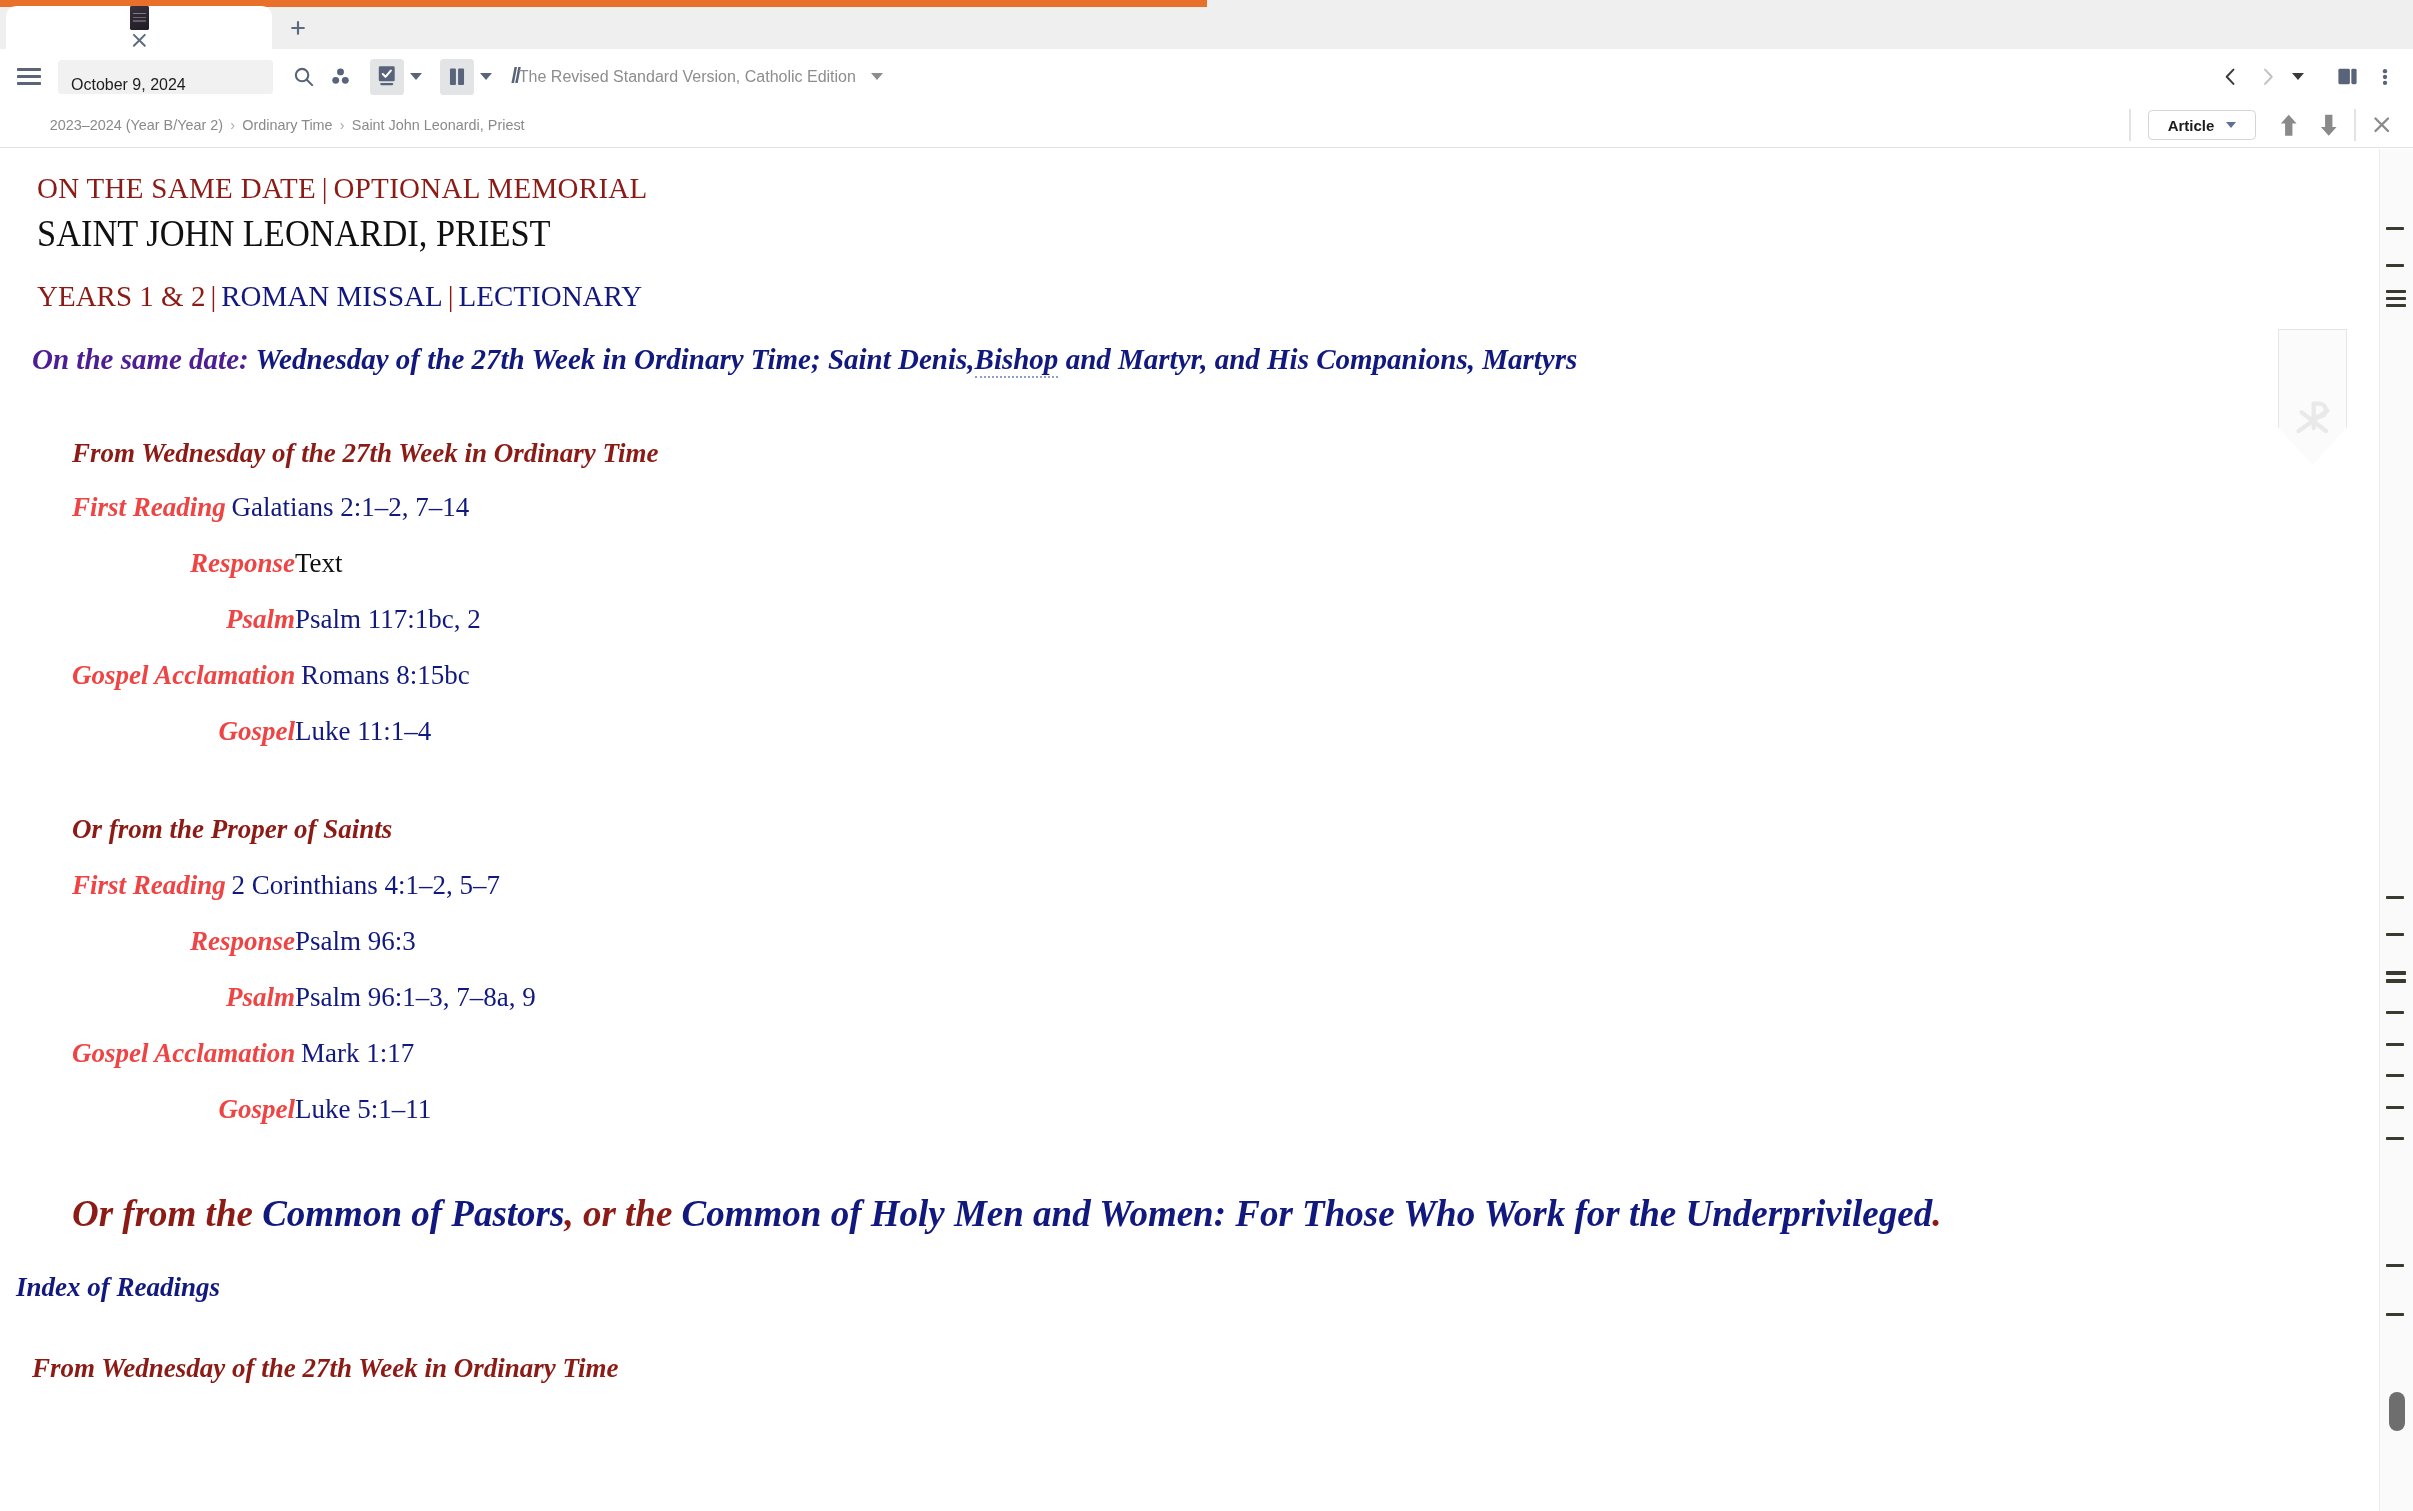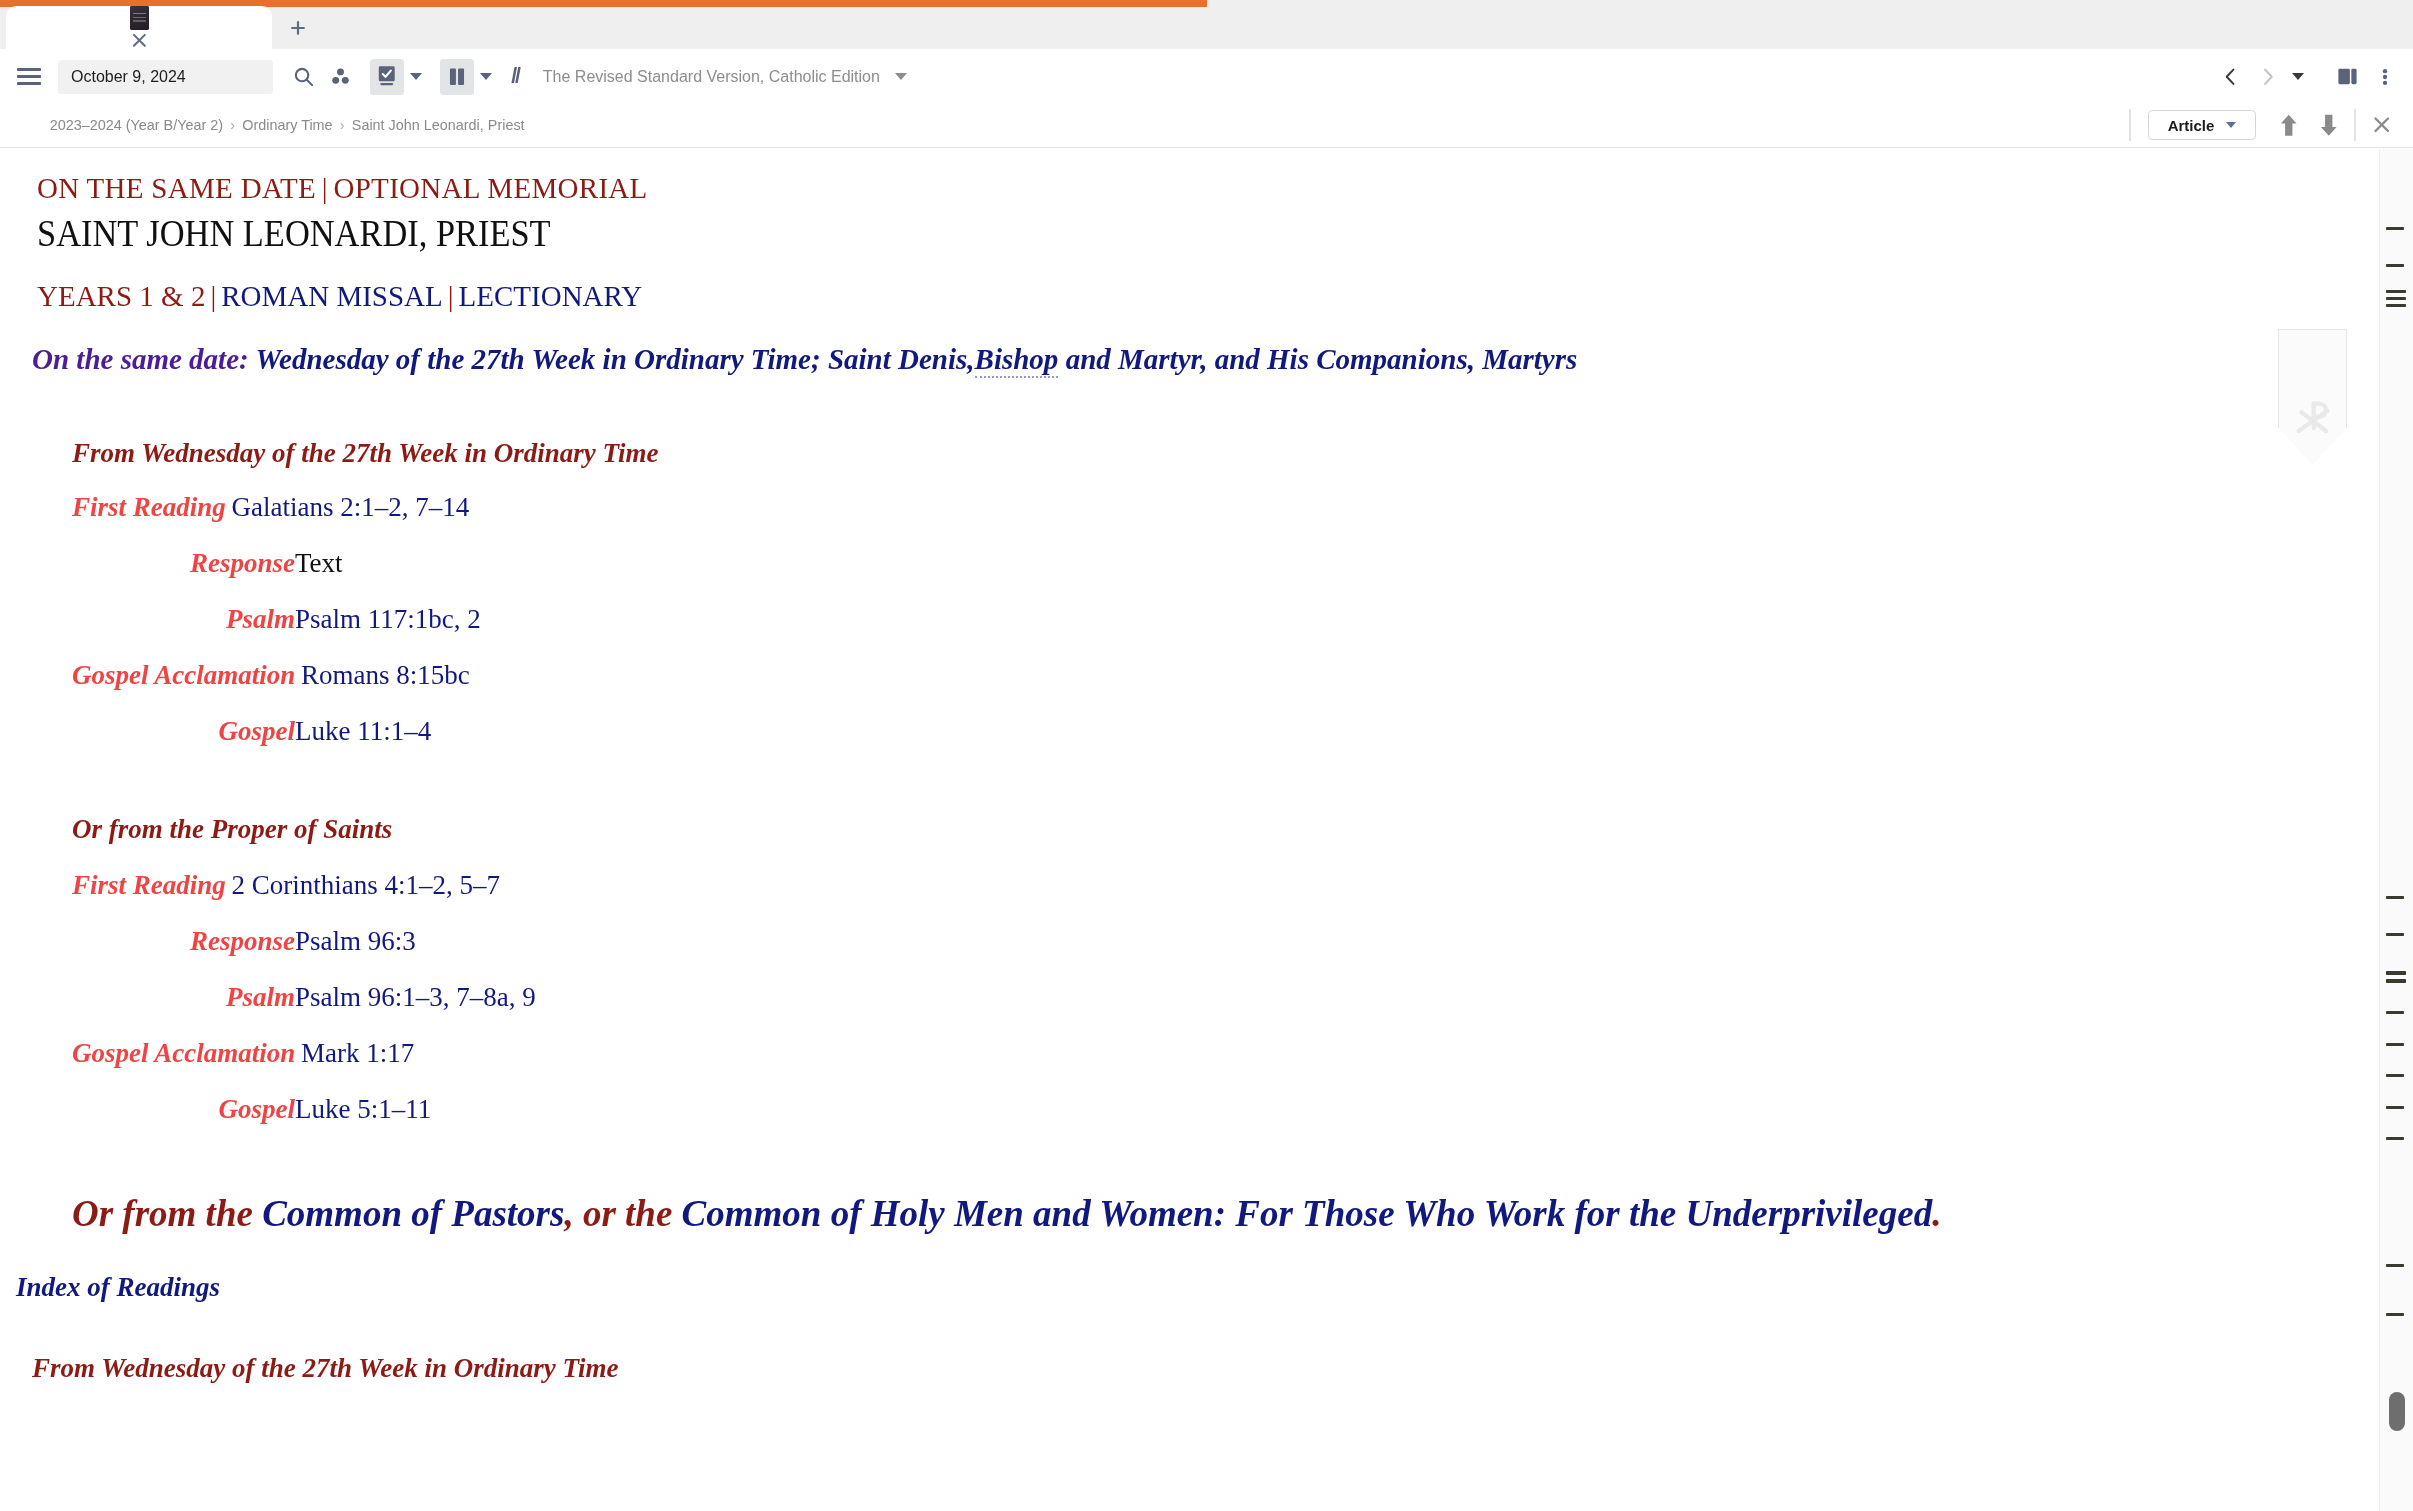--- a/index.html
+++ b/index.html
@@ -79,21 +79,21 @@
     display: flex; flex-direction: column; justify-content: center;
     gap: 3.6px; padding: 0 4.3px;
   }
   #hamburger i {
     display:block; height: 3.6px; background: #59647a; border-radius: 0.7px;
   }
   #date-field {
     margin-left: 13px;
     width: 215px; height: 34px;
     background: #f1f1f1; border-radius: 3.6px;
-    display: flex; align-items: center;
+    display: flex; align-items: flex-end;
     padding-left: 13px;
     font-size: 16px; color: #1d1d1d;
   }
   .tb-icon {
     width: 37px; height: 36px;
     display: flex; align-items: center; justify-content: center;
     color: #59647a; flex: 0 0 auto;
   }
   .tb-icon.sp { margin-left: 11.5px; }
   .tb-chip {
@@ -109,21 +109,21 @@
     border-top: 7.2px solid #59647a;
   }
   .caret-wrap { width: 24.4px; height: 29px; display:flex;align-items:center;justify-content:center;}
   #slash {
     margin-left: 13px;
     font-size: 21.5px; color: #59647a; font-weight: 700;
     letter-spacing: -2.2px;
     font-family: "Liberation Sans", sans-serif;
   }
   #version-label {
-    margin-left: 24px;
+    margin-left: 0;
     font-size: 16px; color: #8d8d8d;
     white-space: nowrap;
   }
   #version-caret { margin-left: 8.6px; }
   #version-caret .caret { border-top-color:#8d8d8d; }
   #toolbar-right {
     margin-left: auto; display:flex; align-items:center; padding-right: 10px;
   }
 
   

